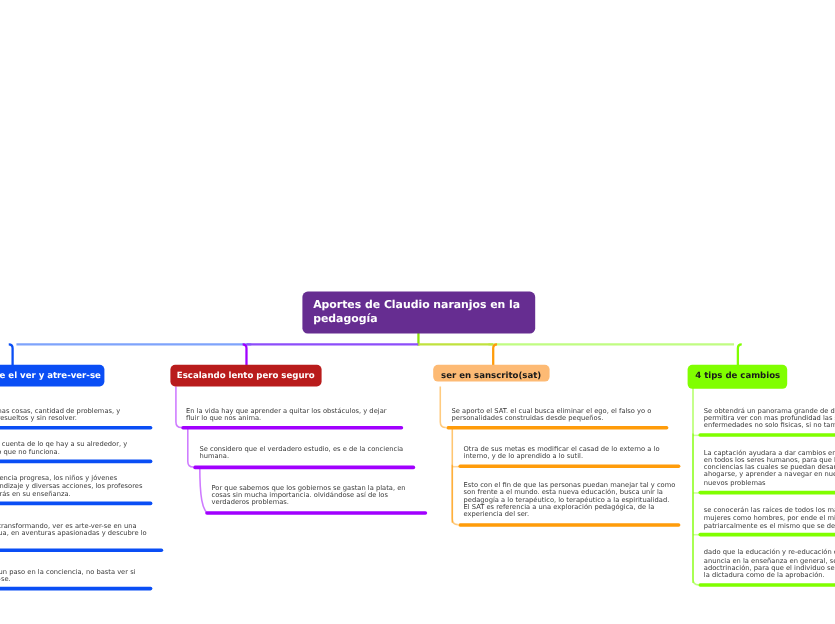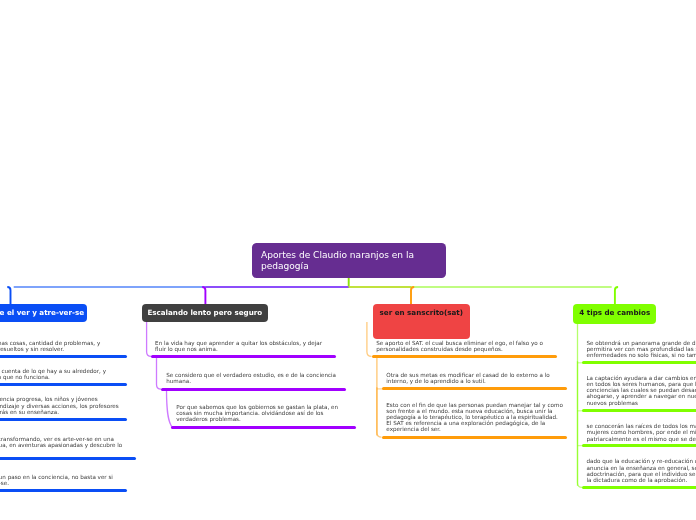--- a/index.html
+++ b/index.html
@@ -1,21 +1,21 @@
 <!DOCTYPE html>
 <html><head>
 <meta charset="utf-8">
 <style>
   html,body{margin:0;padding:0;background:#ffffff;}
   body{width:696px;height:520px;position:relative;overflow:hidden;
        font-family:"DejaVu Sans",sans-serif;}
   #stage{position:absolute;left:0;top:0;width:696px;height:520px;overflow:hidden;}
   svg#wires{position:absolute;left:0;top:0;width:696px;height:520px;}
   .node{position:absolute;box-sizing:border-box;border-radius:4.5px;}
-  .root-node{background:#662d91;color:#fff;font-weight:normal;font-size:9.05px;
+  .root-node{background:#662d91;color:#fff;font-weight:bold;font-size:9.05px;
              line-height:10.6px;padding:7.6px 9.5px 6.5px;}
   .branch-node{position:absolute;box-sizing:border-box;border-radius:4px;
                font-weight:bold;font-size:7.15px;line-height:17.6px;
                text-align:center;white-space:nowrap;overflow:hidden;}
   .item-text{position:absolute;font-size:5.6px;line-height:6.2px;
              color:#3a3a3a;white-space:pre;}
   .bar{position:absolute;height:3.2px;border-radius:1.6px;}
 </style>
 </head>
 <body>
@@ -66,32 +66,32 @@
   <div class="item-text" style="left:-0.5px;top:396.3px;">encia progresa, los niños y jóvenes
 ndizaje y diversas acciones, los profesores
 rás en su enseñanza.</div>
   <div class="bar" style="left:-70px;top:418px;width:196.5px;background:#0a4ef5;"></div>
   <div class="item-text" style="left:-1.4px;top:435.8px;">transformando, ver es arte-ver-se en una
 ua, en aventuras apasionadas y descubre lo</div>
   <div class="bar" style="left:-70px;top:457.3px;width:205.9px;background:#0a4ef5;"></div>
   <div class="item-text" style="left:-1.2px;top:473.9px;">un paso en la conciencia, no basta ver si
 -se.</div>
   <div class="bar" style="left:-70px;top:489.3px;width:196.5px;background:#0a4ef5;"></div>
-  <div class="branch-node" style="left:142px;top:304.4px;width:125.6px;height:17.6px;background:#404040;color:#ffffff;"><span>Escalando lento pero seguro</span></div>
+  <div class="branch-node" style="left:142px;top:304.4px;width:125.6px;height:17.6px;background:#b91c1c;color:#ffffff;"><span>Escalando lento pero seguro</span></div>
   <div class="item-text" style="left:155.1px;top:339.9px;">En la vida hay que aprender a quitar los obstáculos, y dejar
 fluir lo que nos anima.</div>
   <div class="bar" style="left:151.3px;top:354.7px;width:184.9px;background:#a100ff;"></div>
   <div class="item-text" style="left:166.2px;top:371.6px;">Se considero que el verdadero estudio, es e de la conciencia
 humana.</div>
   <div class="bar" style="left:161.2px;top:387.6px;width:185.2px;background:#a100ff;"></div>
   <div class="item-text" style="left:176.3px;top:403.8px;">Por que sabemos que los gobiernos se gastan la plata, en
 cosas sin mucha importancia. olvidándose así de los
 verdaderos problemas.</div>
   <div class="bar" style="left:171.3px;top:425.7px;width:185.1px;background:#a100ff;"></div>
-  <div class="branch-node" style="left:373px;top:304.4px;width:96.6px;height:35px;background:#ef4444;color:#1a1a1a;"><span>ser en sanscrito(sat)</span></div>
+  <div class="branch-node" style="left:361px;top:304.4px;width:96.6px;height:14px;background:#fdba74;color:#1a1a1a;"><span>ser en sanscrito(sat)</span></div>
   <div class="item-text" style="left:376.3px;top:339.8px;">Se aporto el SAT. el cual busca eliminar el ego, el falso yo o
 personalidades construidas desde pequeños.</div>
   <div class="bar" style="left:372px;top:354.7px;width:185px;background:#ff9c0a;"></div>
   <div class="item-text" style="left:386.3px;top:371.8px;">Otra de sus metas es modificar el casad de lo externo a lo
 interno, y de lo aprendido a lo sutil.</div>
   <div class="bar" style="left:382px;top:387.3px;width:185px;background:#ff9c0a;"></div>
   <div class="item-text" style="left:386.3px;top:401.5px;">Esto con el fin de que las personas puedan manejar tal y como
 son frente a el mundo. esta nueva educación, busca unir la
 pedagogía a lo terapéutico, lo terapéutico a la espiritualidad.
 El SAT es referencia a una exploración pedagógica, de la

